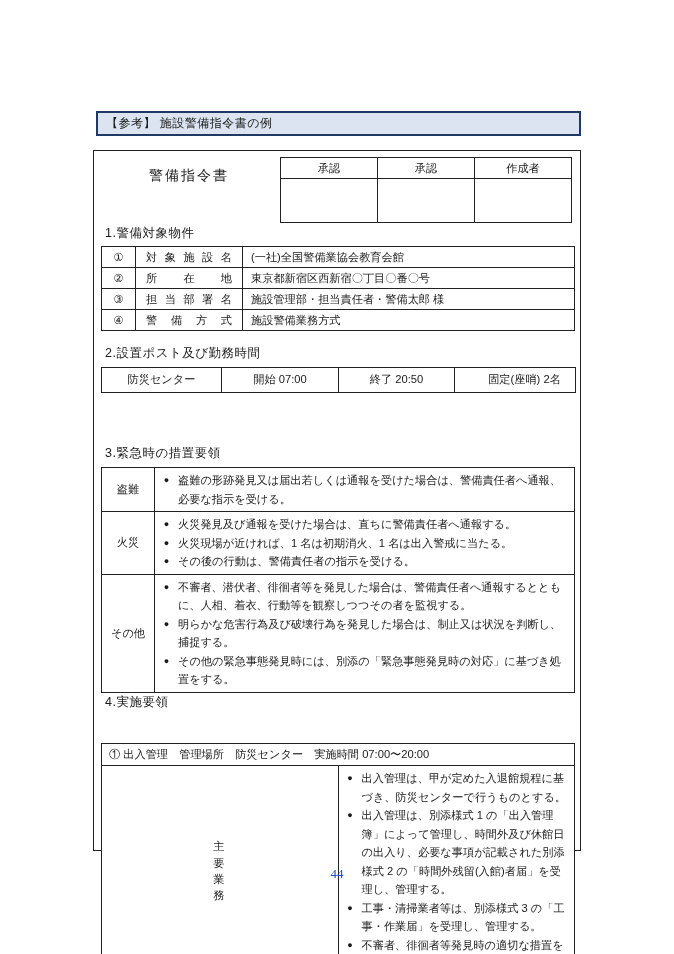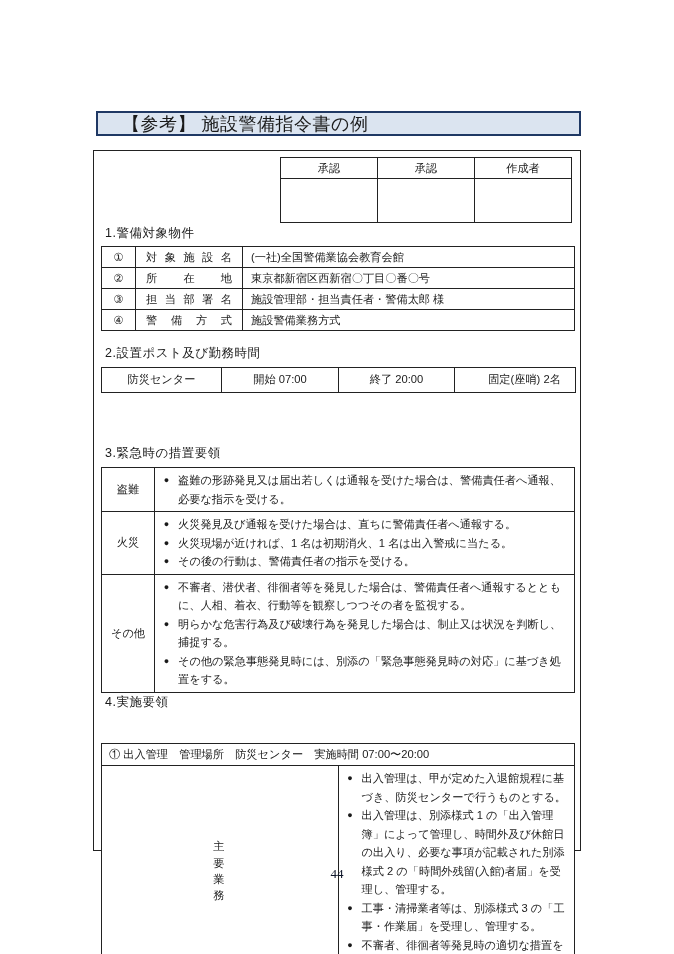--- a/index.html
+++ b/index.html
@@ -6,22 +6,22 @@
   body {
     width:674px; height:954px; background:#ffffff; position:relative;
     font-family:"Liberation Sans", sans-serif; color:#1a1a1a;
     -webkit-font-smoothing:antialiased;
   }
   * { box-sizing:border-box; }
 
   .header-bar {
     position:absolute; left:96px; top:111px; width:485px; height:25px;
     background:#dbe4f0; border:2px solid #1f3864;
-    display:flex; align-items:center; padding-left:24px;
-    font-size:18px; letter-spacing:0.5px;
+    display:flex; align-items:center; padding-left:8px;
+    font-size:12px; letter-spacing:0.5px;
   }
 
   .doc-box {
     position:absolute; left:93px; top:150px; width:488px; height:701px;
     border:1px solid #222; background:#fff;
   }
 
   .doc-title {
     position:absolute; left:0; top:16px; width:190px; text-align:center;
     font-size:14px; letter-spacing:2px;
@@ -71,32 +71,33 @@
     line-height:1.45; text-align:left; font-size:11.2px;
   }
 
   
   .bi { display:flex; }
   .bm { flex:0 0 23px; text-align:center; font-size:9px; line-height:18.5px; }
   .bt { flex:1; line-height:18.5px; }
 
   .page-number {
     position:absolute; left:0; top:866px; width:674px; text-align:center;
-    font-family:"Liberation Serif", serif; font-size:13px; color:#0f172a;
+    font-family:"Liberation Serif", serif; font-size:13px; color:#1d4ed8;
   }
 </style>
 </head>
 <body>
 
 <div class="header-bar">
   <span>【参考】 施設警備指令書の例</span>
 </div>
 
 <div class="doc-box">
 
+  <div class="doc-title">警備指令書</div>
 
   <table class="tbl approval">
     <tbody>
         <tr>
       <td class="ah">承認</td>
       <td class="ah">承認</td>
       <td class="ah">作成者</td>
     </tr>
     <tr>
       <td class="ab"></td>
@@ -131,21 +132,21 @@
     </tr>
   </tbody>
     </table>
 
   <div class="sec-heading h-s2">2.設置ポスト及び勤務時間</div>
   <table class="tbl s2">
     <tbody>
         <tr class="r1">
       <td class="c1">防災センター</td>
       <td class="c2">開始 07:00</td>
-      <td class="c3">終了 20:00</td>
+      <td class="c3">終了 20:50</td>
       <td class="c4">固定(座哨) 2名</td>
     </tr>
   </tbody>
     </table>
 
   <div class="sec-heading h-s3">3.緊急時の措置要領</div>
   <table class="tbl s3">
     <tbody>
         <tr>
       <td class="cat">盗難</td>

